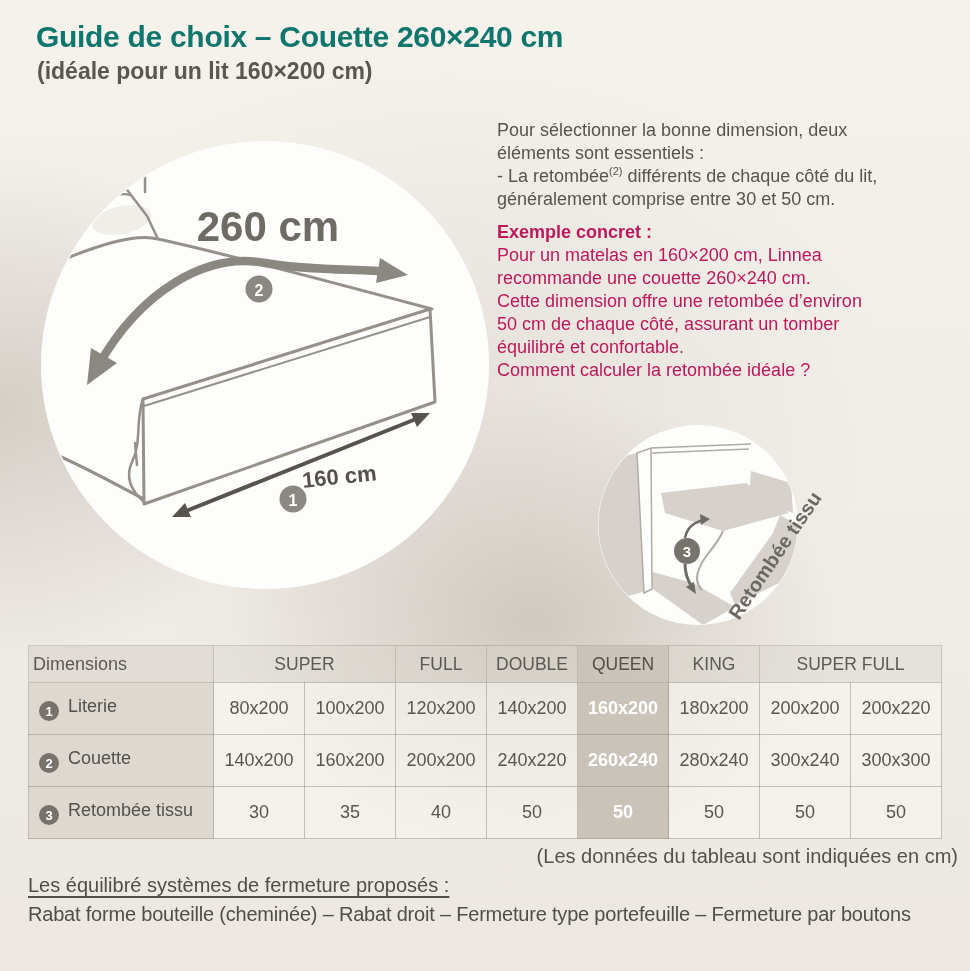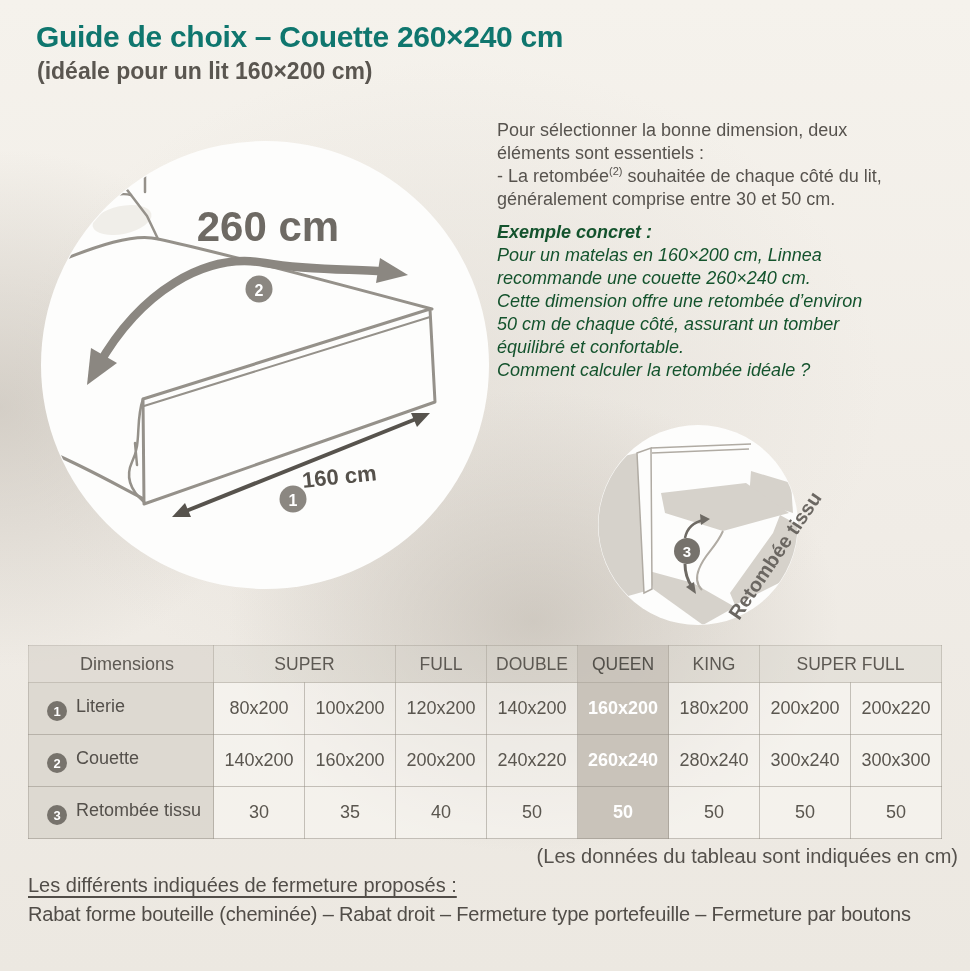--- a/index.html
+++ b/index.html
@@ -10,50 +10,50 @@
     background:
       radial-gradient(42% 38% at 0% 42%, rgba(183,176,166,0.50), rgba(183,176,166,0) 70%),
       radial-gradient(45% 34% at 55% 64%, rgba(183,176,166,0.55), rgba(183,176,166,0) 70%),
       radial-gradient(60% 45% at 46% 40%, rgba(203,197,188,0.30), rgba(203,197,188,0) 75%),
       linear-gradient(180deg,#f5f2ec 0%,#f0ece6 55%,#ece8e1 100%);
   }
   .abs{position:absolute;}
   .page-title{left:36px;top:20px;font-size:30px;font-weight:bold;color:#0f766e;letter-spacing:-0.3px;}
   .page-subtitle{left:37px;top:58px;font-size:23px;font-weight:bold;color:#5a5650;text-align:right;}
   .intro{left:497px;top:91px;font-size:18px;line-height:23px;color:#57534e;white-space:nowrap;margin-top:28px;}
-  .example{left:497px;top:221px;font-size:18px;line-height:23px;color:#14532d;white-space:nowrap;font-style:italic;}
+  .example{left:497px;top:221px;font-size:18px;line-height:23px;color:#be185d;white-space:nowrap;}
   .example .hd{font-weight:bold;}
   sup{font-size:11px;line-height:0;}
   svg text{font-family:"Liberation Sans","DejaVu Sans",sans-serif;}
 
   table.sizes{position:absolute;left:28px;top:645px;width:913px;border-collapse:collapse;
     font-size:18px;color:#5a564f;table-layout:fixed;}
   table.sizes th, table.sizes td{border:1px solid rgba(146,139,129,0.5);text-align:center;font-weight:normal;padding:0;}
   table.sizes thead th{height:36px;background:rgba(213,208,200,0.35);font-size:17.5px;color:#5d5953;border-color:rgba(146,139,129,0.35);}
-  table.sizes thead th.dim{text-align:center;padding-left:12px;font-size:18px;background:rgba(213,208,200,0.55);}
+  table.sizes thead th.dim{text-align:left;padding-left:4px;font-size:18px;background:rgba(213,208,200,0.55);}
   table.sizes thead th.hl-h{background:rgba(197,191,182,0.8);color:#53504a;}
   table.sizes tbody td{height:51px;background:rgba(250,248,244,0.55);}
-  table.sizes tbody td.label{text-align:left;padding-left:18px;background:rgba(214,209,201,0.7);color:#54504b;}
+  table.sizes tbody td.label{text-align:left;padding-left:10px;background:rgba(214,209,201,0.7);color:#54504b;}
   table.sizes tbody td.hl{background:#c9c3ba;color:#ffffff;font-weight:bold;}
   .badge{display:inline-flex;width:20px;height:20px;border-radius:50%;background:#77736c;color:#fff;
     font-size:13px;font-weight:bold;align-items:center;justify-content:center;margin-right:9px;vertical-align:-4px;}
   .tbl-caption{right:12px;top:845px;font-size:20px;color:#55514c;}
   .closures-h{left:28px;top:874px;font-size:20px;color:#514d48;text-decoration:underline;text-underline-offset:4px;}
   .closures{left:28px;top:903px;font-size:20px;color:#514d48;letter-spacing:-0.2px;white-space:nowrap;}
 </style>
 </head>
 <body>
 
 <div class="abs page-title">Guide de choix – Couette 260×240 cm</div>
 <div class="abs page-subtitle">(idéale pour un lit 160×200 cm)</div>
 
 <div class="abs intro">
   <div>Pour sélectionner la bonne dimension, deux</div>
   <div>éléments sont essentiels :</div>
-  <div><span>- La retombée</span><sup>(2)</sup><span> souhaitée de chaque côté du lit,</span></div>
+  <div><span>- La retombée</span><sup>(2)</sup><span> différents de chaque côté du lit,</span></div>
   <div>généralement comprise entre 30 et 50 cm.</div>
 </div>
 
 <div class="abs example">
   <div class="hd">Exemple concret :</div>
   <div>Pour un matelas en 160×200 cm, Linnea</div>
   <div>recommande une couette 260×240 cm.</div>
   <div>Cette dimension offre une retombée d’environ</div>
   <div>50 cm de chaque côté, assurant un tomber</div>
   <div>équilibré et confortable.</div>
@@ -185,14 +185,14 @@
       <td>50</td>
       <td class="hl">50</td>
       <td>50</td>
       <td>50</td>
       <td>50</td>
     </tr>
   </tbody>
 </table>
 
 <div class="abs tbl-caption">(Les données du tableau sont indiquées en cm)</div>
-<div class="abs closures-h">Les différents indiquées de fermeture proposés :</div>
+<div class="abs closures-h">Les équilibré systèmes de fermeture proposés :</div>
 <div class="abs closures">Rabat forme bouteille (cheminée) – Rabat droit – Fermeture type portefeuille – Fermeture par boutons</div>
 
 </body></html>

